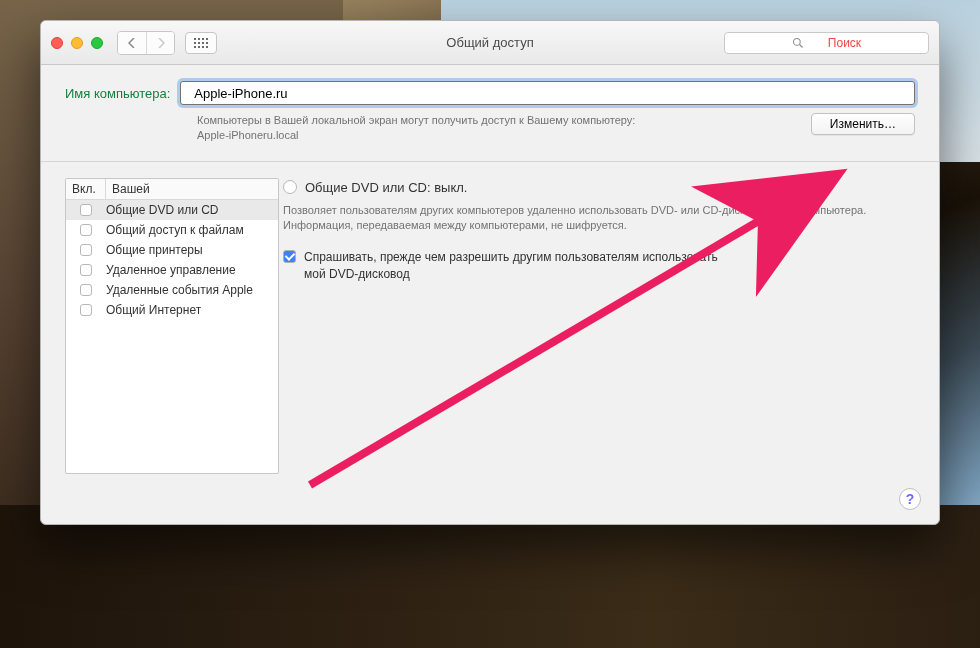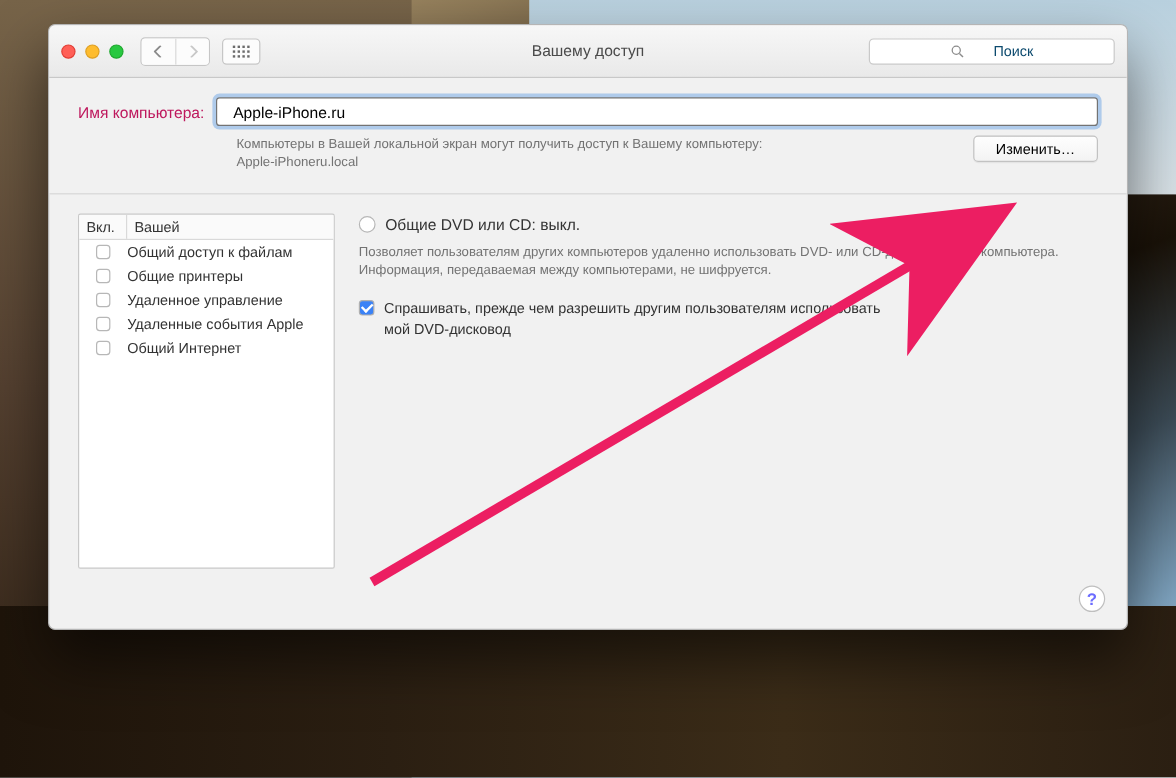--- a/index.html
+++ b/index.html
@@ -54,45 +54,45 @@
   .seg button + button{border-left:1px solid #d9d9d9;}
   .grid-btn{
     margin-left:10px;width:32px;height:22px;border:1px solid #c6c6c6;border-radius:4px;background:#fcfcfc;display:flex;align-items:center;justify-content:center;
   }
   .grid-icon{display:grid;grid-template-columns:repeat(4,2px);grid-template-rows:repeat(3,2px);gap:2px;}
   .grid-icon span{background:#6b6b6b;width:2px;height:2px;}
   .title {
     position:absolute; left:0; right:0; text-align:center; font-size:13px; color:#4a4a4a; pointer-events:none;
   }
   .search {
-    margin-left:auto; width:205px; height:22px; border:1px solid #c9c9c9; border-radius:4px; background:#fff; display:flex; align-items:center; justify-content:center; gap:24px; color:#0c4a6e; font-size:12px;
+    margin-left:auto; width:205px; height:22px; border:1px solid #c9c9c9; border-radius:4px; background:#fff; display:flex; align-items:center; justify-content:center; gap:24px; color:#ef4444; font-size:12px;
   }
   .search svg{width:12px;height:12px;fill:#8b8b8b;}
 
   
   .upper {
     padding: 16px 24px 18px 24px;
     border-bottom: 1px solid #d6d6d6;
     background:#f1f1f1;
   }
   .row1{display:flex;align-items:center;gap:10px;}
-  .lbl-comp{font-size:13px;color:#be185d;}
+  .lbl-comp{font-size:13px;color:#15803d;}
   .comp-input{
     flex:1;height:24px;border:1px solid #737373;border-radius:3px;
     box-shadow: 0 0 0 3px rgba(109,166,229,0.5);
     padding:0 13px;font-size:13px;background:#fff;
   }
   .row2{display:flex;align-items:flex-start;margin-top:8px;padding-left:132px;}
   .desc{font-size:11px;color:#737373;line-height:1.35;max-width:440px;}
   .btn{
     margin-left:auto;height:22px;padding:0 18px;font-size:12px;border:1px solid #c2c2c2;border-radius:4px;background:linear-gradient(#fefefe,#f3f3f3);box-shadow:0 1px 0 rgba(0,0,0,0.05);
   }
 
   
-  .main{display:flex;padding:16px 24px 22px 24px;gap:20px;min-height:362px;}
+  .main{display:flex;padding:16px 24px 22px 24px;gap:4px;min-height:362px;}
   .list{
     width:214px;height:296px;border:1px solid #c8c8c8;background:#fff;border-radius:2px;overflow:hidden;font-size:12px;
   }
   .list-head{display:flex;border-bottom:1px solid #d9d9d9;background:#fafafa;}
   .list-head div{padding:3px 6px;color:#333;}
   .lh-on{width:40px;border-right:1px solid #d9d9d9;}
   .lh-sv{flex:1;}
   .list-body{}
   .li{display:flex;align-items:center;height:20px;}
   .li.sel{background:#e9e9e9;}
@@ -154,21 +154,21 @@
         <span></span>
           <span></span>
           <span></span>
           <span></span>
         <span></span>
           <span></span>
           <span></span>
           <span></span>
       </div>
     </div>
-    <div class="title">Вашему доступ</div>
+    <div class="title">Общий доступ</div>
     <div class="search">
       <svg viewBox="0 0 16 16">
           <circle cx="6.5" cy="6.5" r="4.5" fill="none" stroke="#8b8b8b" stroke-width="1.4"></circle>
           <line x1="10" y1="10" x2="14" y2="14" stroke="#8b8b8b" stroke-width="1.6"></line>
         </svg>
       <span>Поиск</span>
     </div>
   </div>
 
   <div class="upper">
@@ -182,20 +182,26 @@
     </div>
   </div>
 
   <div class="main">
     <div class="list">
       <div class="list-head">
         <div class="lh-on">Вкл.</div>
         <div class="lh-sv">Вашей</div>
       </div>
       <div class="list-body">
+        <div class="li sel">
+          <div class="cbw">
+              <div class="cb"></div>
+            </div>
+          <div class="txt">Общие DVD или CD</div>
+        </div>
         <div class="li">
           <div class="cbw">
               <div class="cb"></div>
             </div>
           <div class="txt">Общий доступ к файлам</div>
         </div>
         <div class="li">
           <div class="cbw">
               <div class="cb"></div>
             </div>

